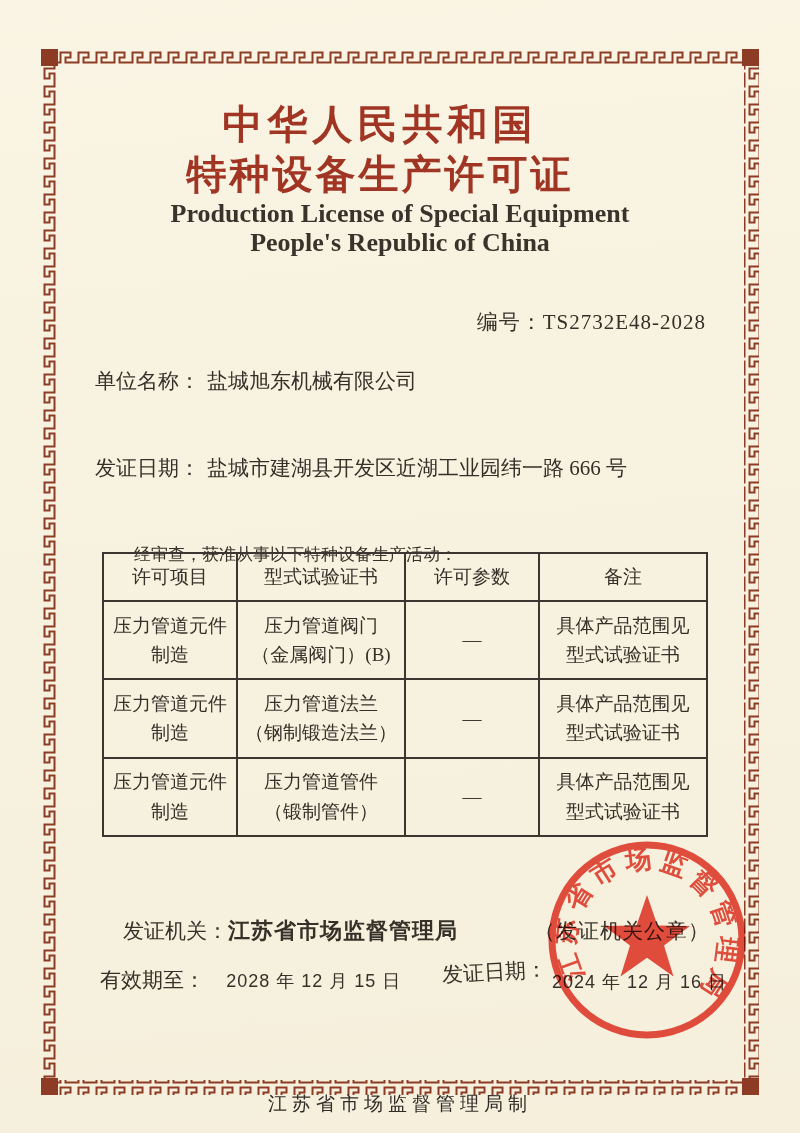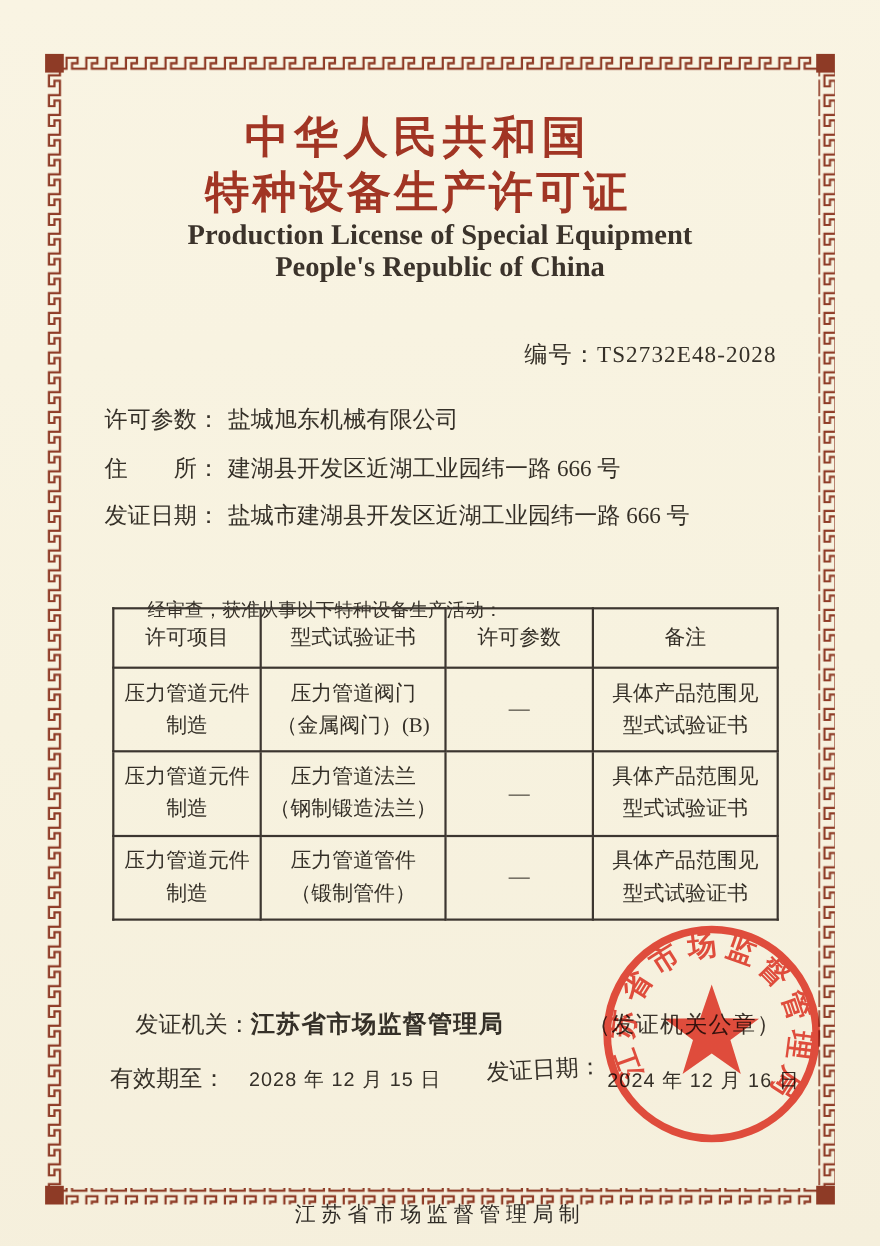--- a/index.html
+++ b/index.html
@@ -33,21 +33,21 @@
   
   table.license{
     position:absolute;left:102px;top:552px;width:606px;height:285px;
     border-collapse:collapse;table-layout:fixed;
     font-size:19px;color:#353028;
   }
   table.license th,table.license td{
     border:2px solid #3c3630;text-align:center;vertical-align:middle;
     white-space:pre-line;line-height:1.55;padding:2px 4px;font-weight:normal;
   }
-  table.license thead tr{height:54px;}
+  table.license thead tr{height:48px;}
   table.license tbody tr{height:76px;}
   col.c1{width:22.2%;}col.c2{width:27.8%;}col.c3{width:22.2%;}col.c4{width:27.8%;}
   
   .footer-row{font-size:21px;white-space:nowrap;}
   .authority-value{font-weight:bold;font-size:22px;letter-spacing:1px;}
   .date-value{font-family:"Liberation Sans","DejaVu Sans",sans-serif;font-size:18px;letter-spacing:1px;}
   .seal-note{left:534px;top:917px;font-size:21px;color:#3b342c;letter-spacing:1px;}
   .bottom-imprint{
     left:0;top:1091px;width:800px;text-align:center;
     font-size:19px;letter-spacing:5px;color:#302c26;
@@ -83,26 +83,22 @@
   <div class="abs content title-cn" style="top:105px;">中华人民共和国</div>
   <div class="abs content title-cn" style="top:155px;letter-spacing:3px;">特种设备生产许可证</div>
   <div class="abs content title-en" style="top:201px;">Production License of Special Equipment</div>
   <div class="abs content title-en" style="top:230px;">People's Republic of China</div>
 
   <div class="abs content license-no">
     <span>编号：</span><span>TS2732E48-2028</span>
   </div>
 
   <div class="abs content info-row" style="top:367px;">
-    <span class="lbl">许可参数：</span>
+    <span class="lbl">单位名称：</span>
     <span>盐城旭东机械有限公司</span>
-  </div>
-  <div class="abs content info-row" style="top:412px;">
-    <span class="lbl">住　　所：</span>
-    <span>建湖县开发区近湖工业园纬一路 666 号</span>
   </div>
   <div class="abs content info-row" style="top:454px;">
     <span class="lbl">发证日期：</span>
     <span>盐城市建湖县开发区近湖工业园纬一路 666 号</span>
   </div>
   <div class="abs content statement" style="top:497px;">经审查，获准从事以下特种设备生产活动：</div>
 
   <table class="license content">
     <colgroup>
         <col class="c1">

